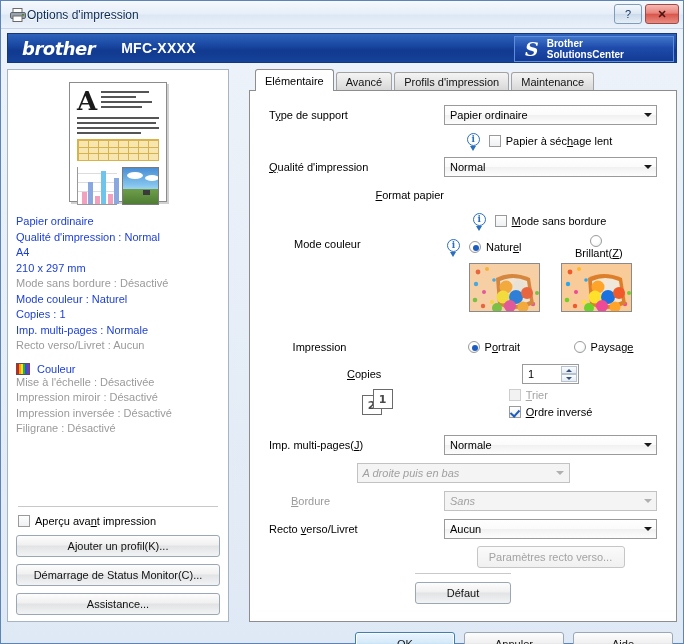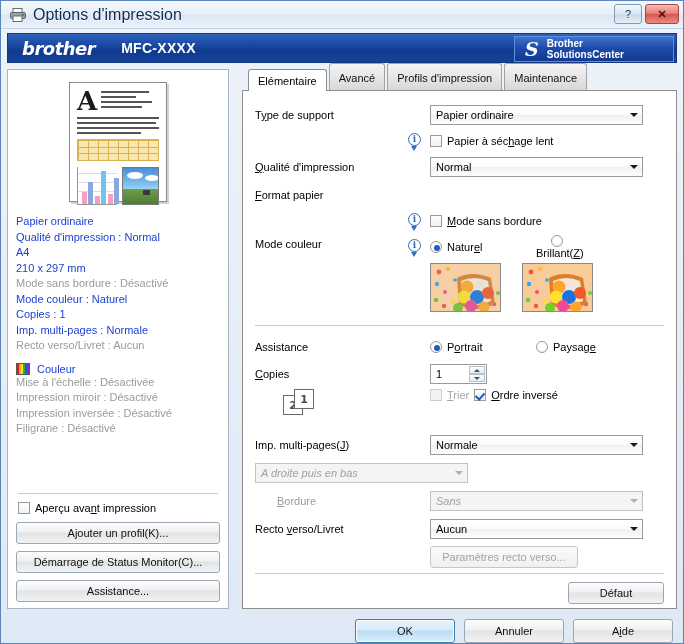--- a/index.html
+++ b/index.html
@@ -21,21 +21,21 @@
     display:flex; flex-direction:column;
   }
   .titlebar {
     height:28px; flex:0 0 28px; position:relative;
     display:flex; align-items:center;
     background:linear-gradient(180deg,#f6f9fd 0%,#e6eef8 48%,#dce7f4 52%,#eaf1fa 100%);
     border-bottom:1px solid #c3d4e8;
   }
   .title-icon { margin-left:8px; width:18px; height:16px; position:relative; }
   .title-text {
-    margin-left:6px; font-size:16px; color:#0c2a52;
+    font-size:12px; color:#0c2a52;
     text-shadow:0 1px 0 #ffffff;
   }
   .title-btns { position:absolute; right:4px; top:3px; display:flex; gap:3px; }
   .tbtn {
     width:28px; height:20px; border:1px solid #7e9db9; border-radius:3px;
     background:linear-gradient(180deg,#f4f8fc 0%,#dbe6f2 50%,#cbdaea 52%,#e6eef7 100%);
     display:flex; align-items:center; justify-content:center;
     font-size:11px; color:#13325c; cursor:default;
   }
   .tbtn.close {
@@ -121,37 +121,37 @@
     height:22px; width:100%;
     border:1px solid #9aa7b4; border-radius:3px;
     background:linear-gradient(180deg,#fdfdfe 0%,#f0f0f1 45%,#e2e3e5 50%,#f2f3f4 100%);
     font-size:11px; color:#111; font-family:"Liberation Sans", sans-serif;
     display:flex; align-items:center; justify-content:center; cursor:pointer;
     margin-bottom:7px;
   }
   .btn:last-child { margin-bottom:0; }
 
   
-  .right-pane { flex:1; display:flex; flex-direction:column; margin-left:13px; }
+  .right-pane { flex:1; display:flex; flex-direction:column; margin-left:20px; }
   .tabrow { display:flex; align-items:flex-end; height:22px; padding-left:6px; }
   .tab {
-    height:28px; padding:0 9px; font-size:11px; color:#111;
+    height:19px; padding:0 9px; font-size:11px; color:#111;
     border:1px solid #a2a2a2; border-bottom:none;
     border-radius:3px 3px 0 0;
     background:linear-gradient(180deg,#f4f4f4 0%,#e3e3e3 60%,#d6d6d6 100%);
     display:flex; align-items:center; cursor:pointer; margin-right:2px;
   }
   .tab.active {
     height:22px; background:#ffffff; color:#000;
     border-color:#8d8d8d; position:relative; z-index:2;
   }
   .tabpanel {
     flex:1; background:#ffffff; border:1px solid #8d8d8d;
-    margin-top:-1px; padding:12px 12px 4px 12px; position:relative;
-    display:flex; flex-direction:column;
+    margin-top:-1px; padding:12px 12px 17px 12px; position:relative;
+    display:flex; flex-direction:column;align-items:center;
   }
 
   .frow { display:flex; align-items:center; min-height:24px; margin-bottom:4px; }
   .flabel { width:175px; flex:0 0 175px; font-size:11px; color:#000; }
   .flabel.dim { color:#9a9a9a; padding-left:22px; width:175px; flex:0 0 175px;}
   .ctrl-col { flex:1; display:flex; align-items:center; }
 
   .combo {
     height:20px; width:213px; border:1px solid #9a9a9a;
     background:linear-gradient(180deg,#ffffff 0%,#fbfbfb 48%,#f1f1f1 52%,#fdfdfd 100%);
@@ -494,21 +494,21 @@
                   <circle cx="27" cy="44" r="5" fill="#6ed12a"></circle>
                 </svg>
               </div>
             </div>
           </div>
         </div>
 
         <div class="sep"></div>
 
         <div class="frow">
-          <div class="flabel">Assistance</div>
+          <div class="flabel">Impression</div>
           <div class="ctrl-col">
             <div style="display:flex;align-items:center;width:106px">
               <div class="radio sel"></div>
               <div class="clabel">P<span class="u">o</span>rtrait</div>
             </div>
             <div style="display:flex;align-items:center;">
               <div class="radio"></div>
               <div class="clabel">Paysag<span class="u">e</span></div>
             </div>
           </div>
@@ -531,21 +531,21 @@
           </div>
         </div>
 
         <div class="frow" style="min-height:40px;align-items:flex-start">
           <div class="flabel" style="display:flex;align-items:flex-start;justify-content:flex-start">
             <div class="pagesicon">
               <div class="pg back">2</div>
               <div class="pg front">1</div>
             </div>
           </div>
-          <div class="ctrl-col" style="flex-direction:row;align-items:flex-start;gap:5px">
+          <div class="ctrl-col" style="flex-direction:column;align-items:flex-start;gap:5px">
             <div style="display:flex;align-items:center">
               <div class="cbox dis"></div>
               <div class="clabel dim"><span class="u">T</span>rier</div>
             </div>
             <div style="display:flex;align-items:center">
               <div class="cbox checked"></div>
               <div class="clabel"><span class="u">O</span>rdre inversé</div>
             </div>
           </div>
         </div>

